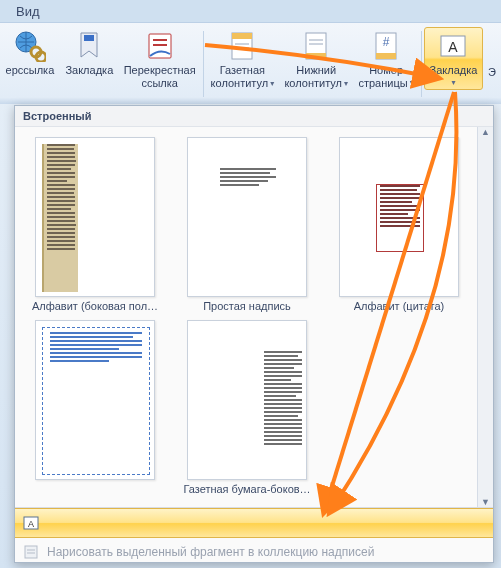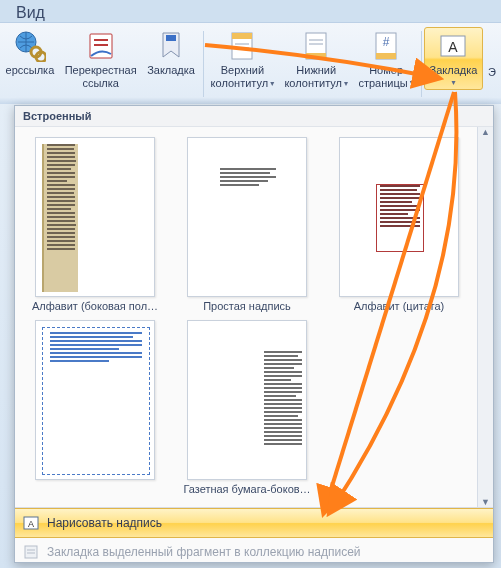--- a/index.html
+++ b/index.html
@@ -13,21 +13,21 @@
     color: #333c55;
   }
   .tab-strip {
     height: 22px;
     padding: 2px 6px 0 6px;
     background: #cfe0f0;
   }
   .tab {
     display: inline-block;
     padding: 2px 10px;
-    font-size: 16px;
+    font-size: 13px;
     color: #3a4a6a;
   }
   .ribbon {
     display: flex;
     align-items: flex-start;
     padding: 4px 0 0 0;
     height: 82px;
     background: linear-gradient(to bottom, #f2f6fb 0%, #e2ecf7 92%, #c8d9ec 100%);
     border-top: 1px solid #bcd0e6;
   }
@@ -154,47 +154,47 @@
       <circle cx="12" cy="12" r="10" fill="#4f9de0" stroke="#2e6aa8"></circle>
       <path d="M4 12 h16 M12 2 v20 M6 6 q6 6 12 0 M6 18 q6 -6 12 0" stroke="#2e6aa8" fill="none" stroke-width="1"></path>
       <circle cx="22" cy="22" r="5" fill="none" stroke="#b89030" stroke-width="3"></circle>
       <circle cx="27" cy="27" r="5" fill="none" stroke="#b89030" stroke-width="3"></circle>
     </svg>
     <span>ерссылка</span>
   </div>
 
   <div class="rbtn">
     <svg class="icn" viewBox="0 0 32 32">
+      <path d="M8 3 h16 v24 l-8 -6 -8 6 z" fill="#e9edf5" stroke="#8393af"></path>
+      <rect x="11" y="5" width="10" height="6" fill="#3b70c7"></rect>
+    </svg>
+    <span>Закладка</span>
+  </div>
+
+  <div class="rbtn">
+    <svg class="icn" viewBox="0 0 32 32">
       <rect x="5" y="4" width="22" height="24" rx="1" fill="#fff" stroke="#bc3a3a"></rect>
       <line x1="9" y1="10" x2="23" y2="10" stroke="#bc3a3a" stroke-width="2"></line>
       <line x1="9" y1="15" x2="23" y2="15" stroke="#bc3a3a" stroke-width="2"></line>
       <path d="M6 26 q10 -8 20 -2" stroke="#3b70c7" stroke-width="2" fill="none"></path>
     </svg>
     <span>Перекрестная</span>
     <span>ссылка</span>
   </div>
 
-  <div class="rbtn">
-    <svg class="icn" viewBox="0 0 32 32">
-      <path d="M8 3 h16 v24 l-8 -6 -8 6 z" fill="#e9edf5" stroke="#8393af"></path>
-      <rect x="11" y="5" width="10" height="6" fill="#3b70c7"></rect>
-    </svg>
-    <span>Закладка</span>
-  </div>
-
   <div class="vdiv"></div>
 
   <div class="rbtn">
     <svg class="icn" viewBox="0 0 32 32">
       <rect x="6" y="3" width="20" height="26" fill="#fff" stroke="#9aa8bd"></rect>
       <rect x="6" y="3" width="20" height="6" fill="#f2c05a"></rect>
       <line x1="9" y1="14" x2="23" y2="14" stroke="#9aa8bd"></line>
       <line x1="9" y1="18" x2="23" y2="18" stroke="#9aa8bd"></line>
     </svg>
-    <span>Верхний</span>
+    <span>Газетная</span>
     <div style="display:flex;align-items:center;gap:2px">
       <span>колонтитул</span>
       <span class="dd-arrow">▾</span>
     </div>
   </div>
 
   <div class="rbtn">
     <svg class="icn" viewBox="0 0 32 32">
       <rect x="6" y="3" width="20" height="26" fill="#fff" stroke="#9aa8bd"></rect>
       <rect x="6" y="23" width="20" height="6" fill="#f2c05a"></rect>
@@ -367,29 +367,28 @@
       <span>▼</span>
     </div>
   </div>
 
   <div class="bottom">
     <div class="menuitem hl">
       <svg class="mi-icn" viewBox="0 0 16 16">
         <rect x="1" y="2" width="14" height="12" fill="#fff" stroke="#5a728f"></rect>
         <text x="8" y="12" font-size="9" text-anchor="middle" fill="#333">A</text>
       </svg>
-      <span>Нарисовать надпись</span>
     </div>
     <div class="menuitem disabled">
       <svg class="mi-icn" viewBox="0 0 16 16">
         <rect x="2" y="2" width="12" height="12" fill="#eef1f5" stroke="#b5bdc9"></rect>
         <line x1="4" y1="6" x2="12" y2="6" stroke="#b5bdc9"></line>
         <line x1="4" y1="9" x2="12" y2="9" stroke="#b5bdc9"></line>
       </svg>
-      <span>Закладка выделенный фрагмент в коллекцию надписей</span>
+      <span>Нарисовать выделенный фрагмент в коллекцию надписей</span>
     </div>
   </div>
 </div>
 
 <svg class="arrows" viewBox="0 0 501 568">
   <defs>
     <marker id="ah" viewBox="0 0 10 10" refX="8" refY="5" markerWidth="8" markerHeight="8" orient="auto">
       <path d="M0 0 L10 5 L0 10 z" fill="#ff7f1a"></path>
     </marker>
   </defs>

